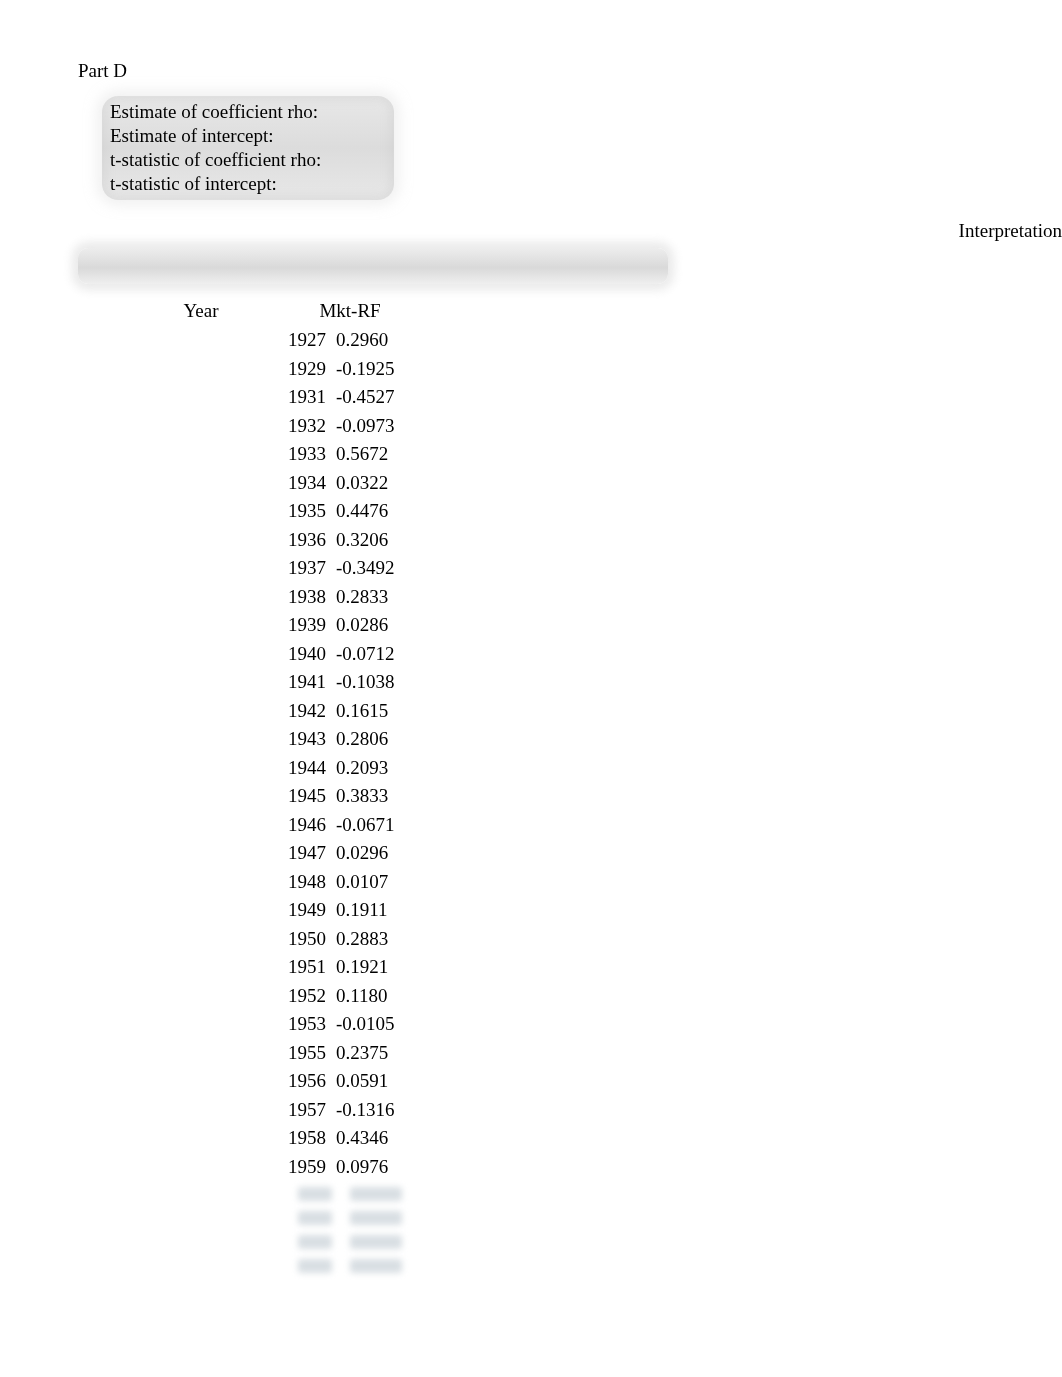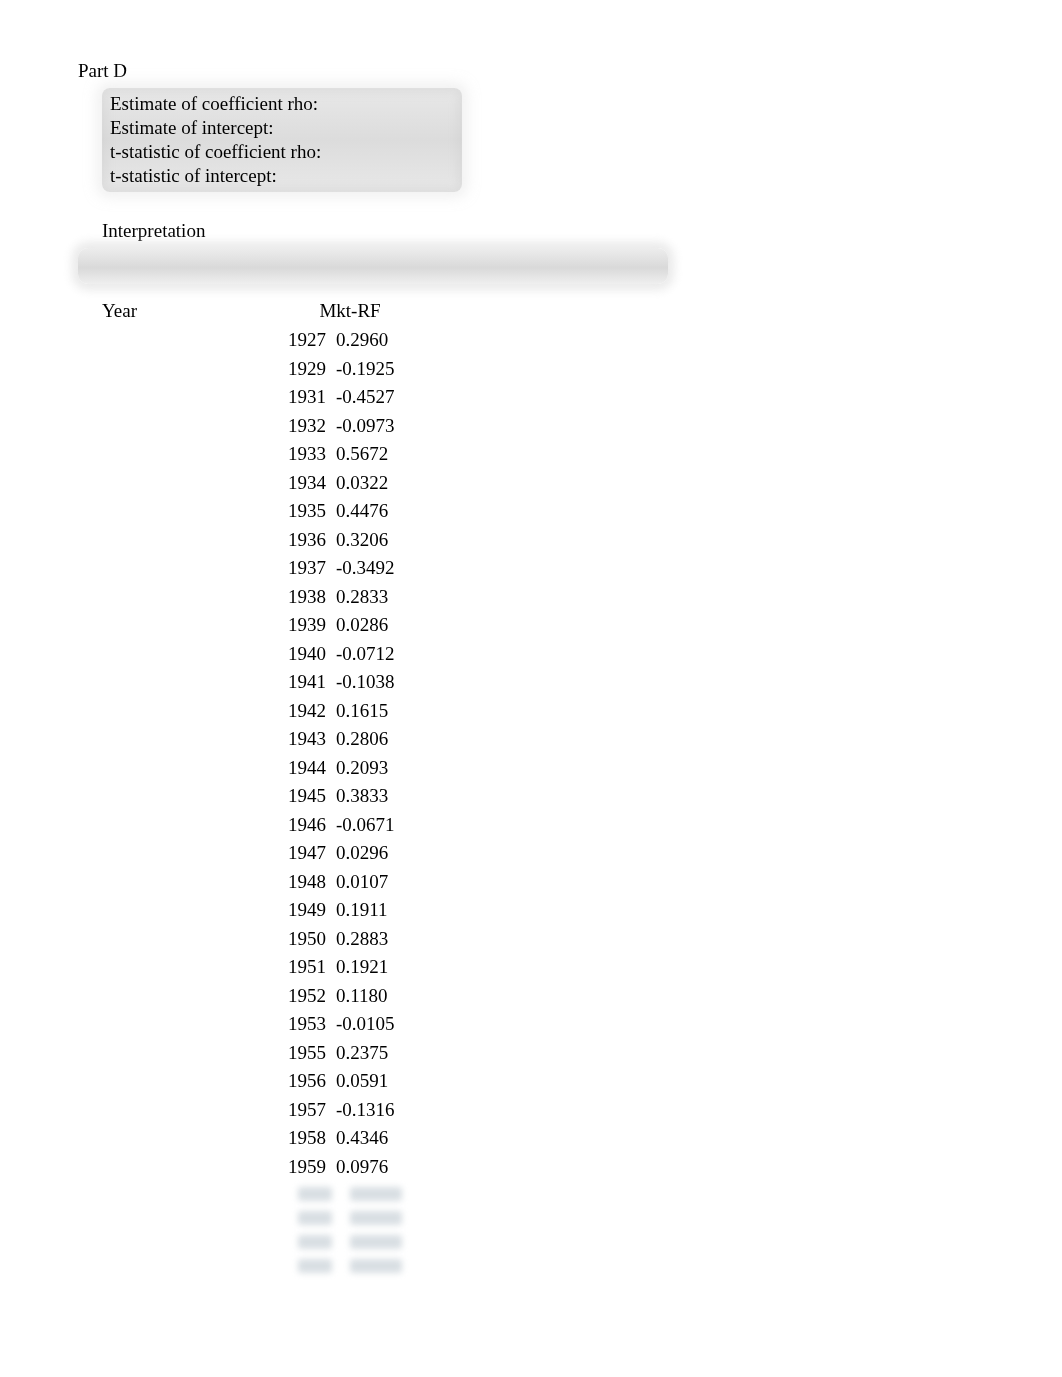--- a/index.html
+++ b/index.html
@@ -14,58 +14,59 @@
       font-family: "Times New Roman", Times, serif;
       font-size: 19px;
       color: #000000;
       position: relative;
     }
     .page {
       padding-top: 60px;
       padding-left: 78px;
     }
     .part-label {
-      margin-bottom: 6px;
+      margin-bottom: 14px;
     }
     .field-block {
       margin-left: 24px;
       background: linear-gradient(to bottom, #e8e8e8 0%, #dcdcdc 50%, #e8e8e8 100%);
-      border-radius: 8px;
+      border-radius: 16px;
       padding: 4px 0 4px 8px;
-      width: 360px;
+      width: 292px;
       box-shadow: 0 0 8px 4px rgba(200,200,200,0.35) inset, 0 0 12px 6px rgba(230,230,230,0.5);
       filter: blur(0.3px);
     }
     .field-row {
       line-height: 24px;
     }
     .interp-label {
-      margin-top: 28px;
+      margin-top: 20px;
       margin-left: 24px;
       margin-bottom: 6px;
+      text-align: right;
     }
     .interp-blur {
       margin-left: 0;
       width: 590px;
       height: 36px;
       background: linear-gradient(to bottom, #ededed 0%, #d9d9d9 55%, #efefef 100%);
       border-radius: 10px;
       box-shadow: 0 0 10px 6px rgba(220,220,220,0.6);
       filter: blur(0.6px);
     }
     .table-wrap {
       margin-top: 16px;
       margin-left: 24px;
     }
     .table-header {
       display: flex;
     }
     .th-year {
       width: 198px;
-      text-align: left;
+      text-align: center;
     }
     .th-mkt {
       width: 100px;
       text-align: center;
     }
     .data-rows {
       margin-top: 4px;
     }
     .data-row {
       display: flex;

